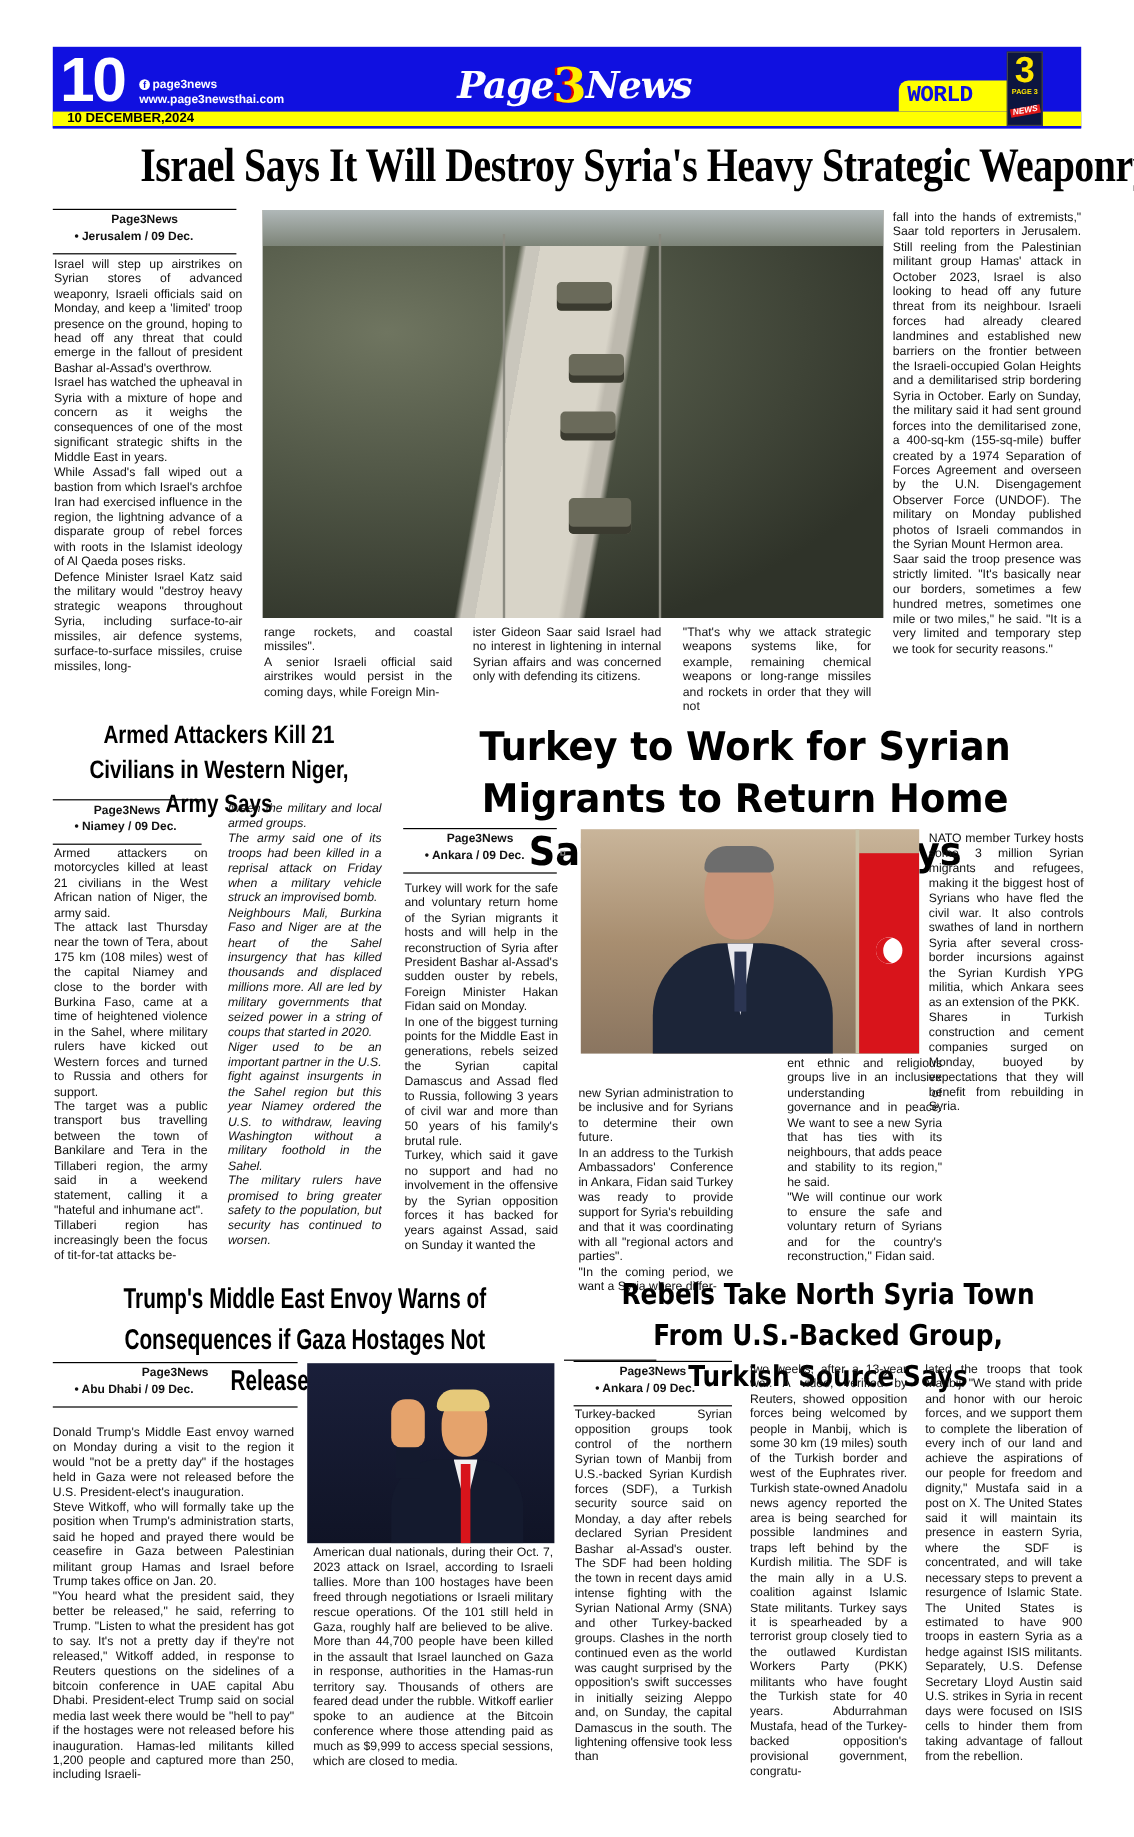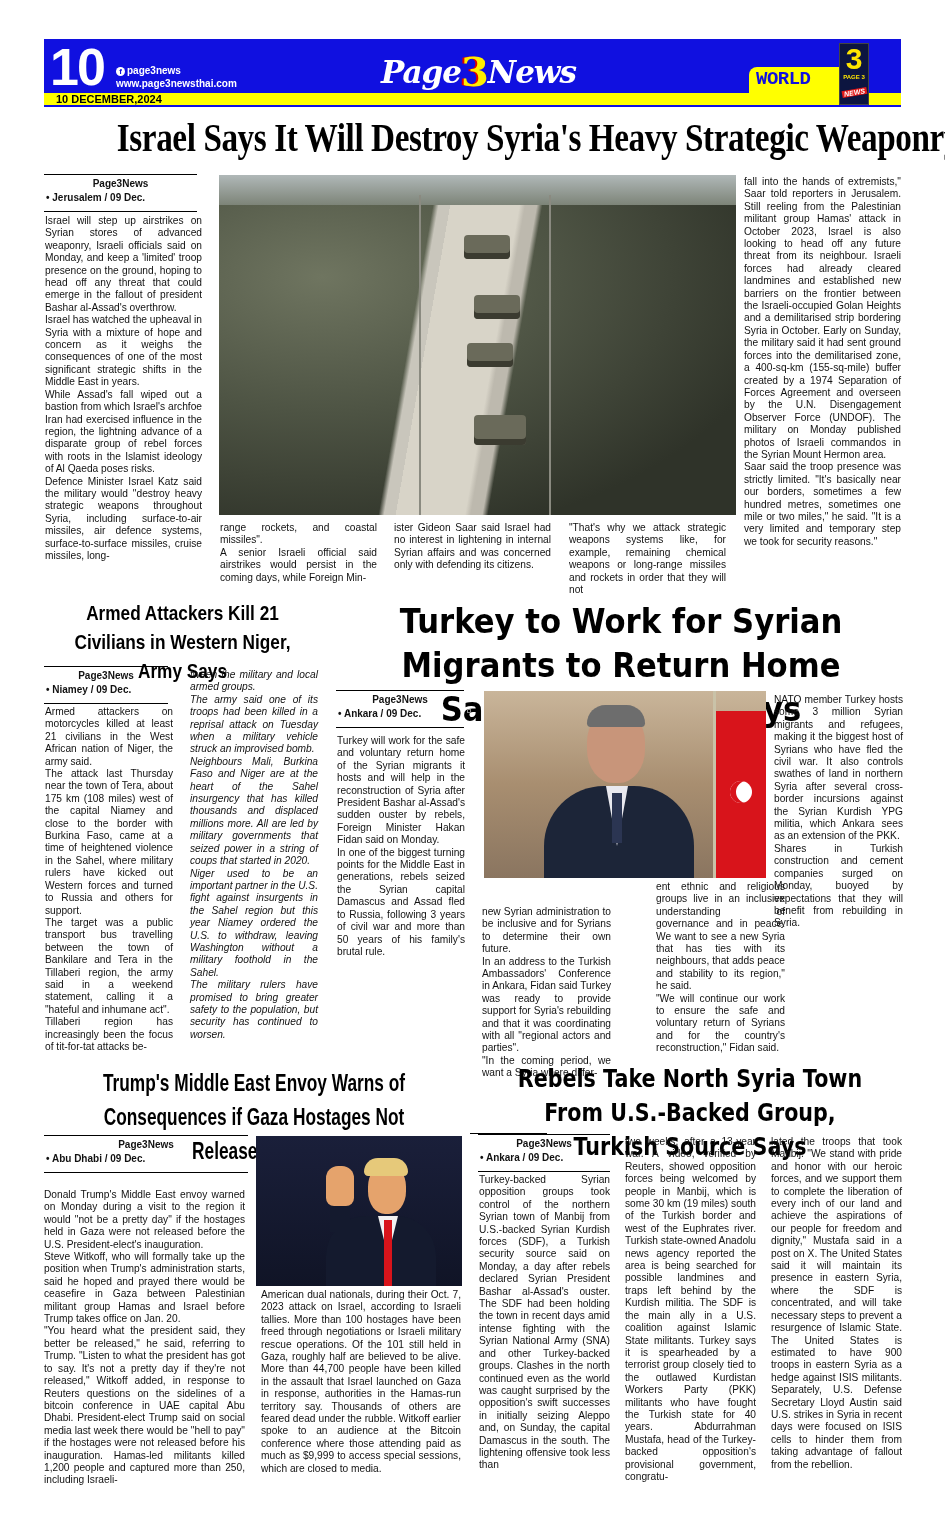--- a/index.html
+++ b/index.html
@@ -27,21 +27,21 @@
   .hl { position: absolute; text-align: center; color: #000; white-space: nowrap; }
   .hl-main { left: 44px; top: 113px; width: 857px; font-family: "Liberation Serif", serif; font-weight: bold; font-size: 40px; line-height: 50px; transform: scaleX(0.83); transform-origin: center; letter-spacing: -0.5px; }
   .hl-niger { left: 40px; top: 598px; width: 285px; font-family: "Liberation Sans", sans-serif; font-weight: bold; font-size: 21px; line-height: 29px; transform: scaleX(0.82); transform-origin: center; white-space: normal; }
   .hl-turkey { left: 336px; top: 600px; width: 570px; font-family: "DejaVu Sans", sans-serif; font-size: 33px; line-height: 44px; transform: scaleX(0.93); transform-origin: center; white-space: normal; }
   .hl-trump { left: 44px; top: 1066px; width: 420px; font-family: "Liberation Sans", sans-serif; font-size: 24px; line-height: 34px; transform: scaleX(0.72); transform-origin: center; white-space: normal; }
   .hl-rebels { left: 470px; top: 1062px; width: 440px; font-family: "DejaVu Sans", sans-serif; font-size: 24px; line-height: 34px; transform: scaleX(0.86); transform-origin: center; white-space: normal; }
 
   
   .byline { position: absolute; border-top: 1px solid #000; border-bottom: 1px solid #000; padding: 2px 0 6px 0; font-weight: bold; font-size: 10px; line-height: 14px; }
   .byline .agency { display: block; text-align: center; }
-  .byline .loc { display: block; padding-left: 2px; }
+  .byline .loc { display: block; padding-left: 2px; margin-left: 16px; }
 
   
   .col { position: absolute; font-family: "Liberation Sans", sans-serif; font-size: 10.2px; line-height: 12.4px; text-align: justify; color: #111; hyphens: manual; }
   .col p { margin: 0; }
 
   
   .photo { position: absolute; overflow: hidden; }
   .photo-tanks { left: 219px; top: 175px; width: 517px; height: 340px;
     background:
       linear-gradient(100deg, transparent 0 38%, #c9c6bc 39% 41%, #d8d4c8 41% 53%, #bdb9ae 54% 56%, transparent 57%),
@@ -133,35 +133,36 @@
   <span class="loc">• Niamey / 09 Dec.</span>
 </div>
 <div class="col" style="left:45px; top:706px; width:128px;">
     <p>Armed attackers on motorcycles killed at least 21 civilians in the West African nation of Niger, the army said.</p>
     <p>The attack last Thursday near the town of Tera, about 175 km (108 miles) west of the capital Niamey and close to the border with Burkina Faso, came at a time of heightened violence in the Sahel, where military rulers have kicked out Western forces and turned to Russia and others for support.</p>
     <p>The target was a public transport bus travelling between the town of Bankilare and Tera in the Tillaberi region, the army said in a weekend statement, calling it a "hateful and inhumane act".</p>
     <p>Tillaberi region has increasingly been the focus of tit-for-tat attacks be-</p>
   </div>
 <div class="col" style="left:190px; top:669px; width:128px;font-style:italic;">
     <p>tween the military and local armed groups.</p>
-    <p>The army said one of its troops had been killed in a reprisal attack on Tuesday when a military vehicle struck an improvised bomb.</p>
+    <p>The army said one of its troops had been killed in a reprisal attack on Friday when a military vehicle struck an improvised bomb.</p>
     <p>Neighbours Mali, Burkina Faso and Niger are at the heart of the Sahel insurgency that has killed thousands and displaced millions more. All are led by military governments that seized power in a string of coups that started in 2020.</p>
     <p>Niger used to be an important partner in the U.S. fight against insurgents in the Sahel region but this year Niamey ordered the U.S. to withdraw, leaving Washington without a military foothold in the Sahel.</p>
     <p>The military rulers have promised to bring greater safety to the population, but security has continued to worsen.</p>
   </div>
 
 <h2 class="hl hl-turkey">Turkey to Work for Syrian Migrants to Return Home Safely, Minister Says</h2>
 <div class="byline" style="left:336px; top:690px; width:128px;">
   <span class="agency">Page3News</span>
   <span class="loc">• Ankara / 09 Dec.</span>
 </div>
 <div class="marker"></div>
 <div class="col" style="left:337px; top:735px; width:128px;">
     <p>Turkey will work for the safe and voluntary return home of the Syrian migrants it hosts and will help in the reconstruction of Syria after President Bashar al-Assad's sudden ouster by rebels, Foreign Minister Hakan Fidan said on Monday.</p>
     <p>In one of the biggest turning points for the Middle East in generations, rebels seized the Syrian capital Damascus and Assad fled to Russia, following 3 years of civil war and more than 50 years of his family's brutal rule.</p>
+    <p>Turkey, which said it gave no support and had no involvement in the offensive by the Syrian opposition forces it has backed for years against Assad, said on Sunday it wanted the</p>
   </div>
 <div class="photo photo-fidan">
   <div class="flagpole"></div>
   <div class="flag">
       <div class="moon"></div>
     </div>
   <div class="suit"></div>
   <div class="shirt"></div>
   <div class="tie"></div>
   <div class="head"></div>

